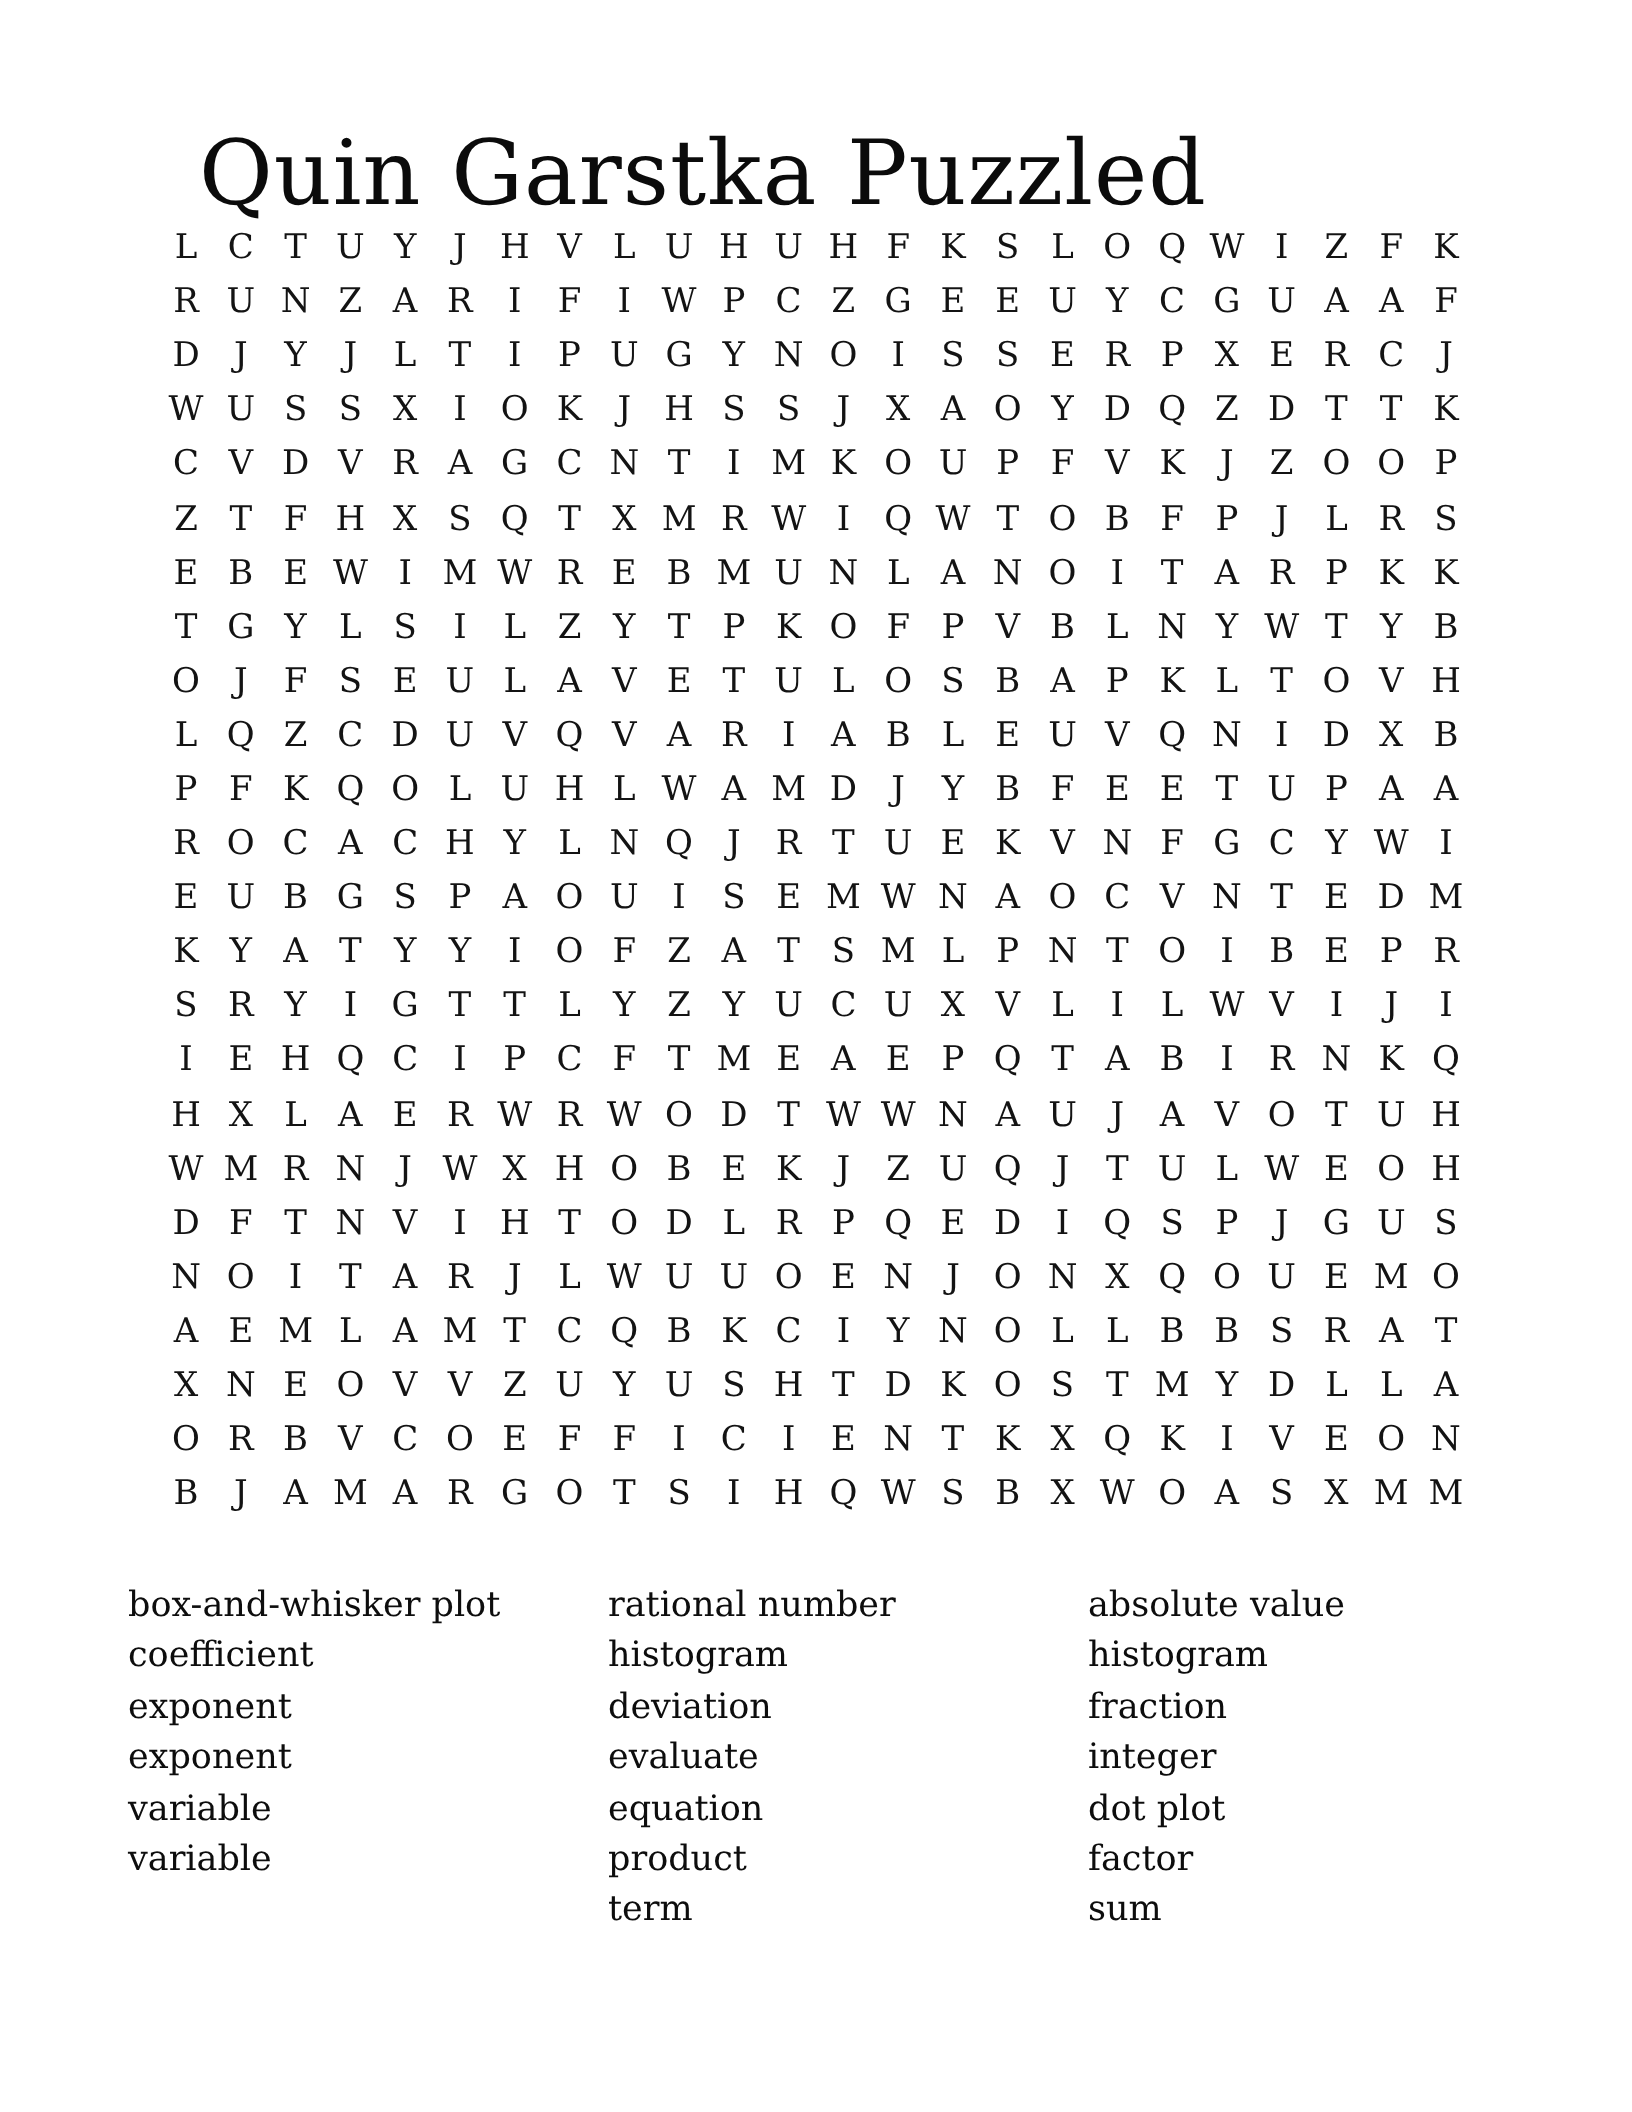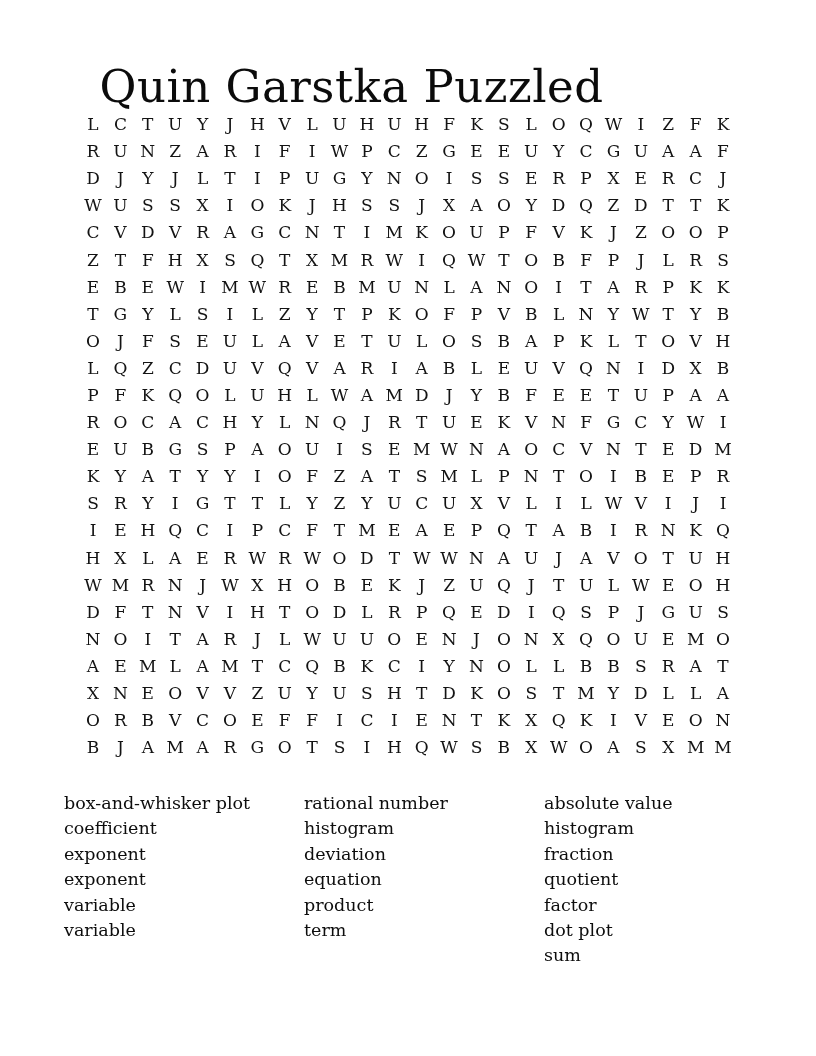--- a/index.html
+++ b/index.html
@@ -653,26 +653,27 @@
       <div class="word-item">coefficient</div>
       <div class="word-item">exponent</div>
       <div class="word-item">exponent</div>
       <div class="word-item">variable</div>
       <div class="word-item">variable</div>
     </div>
     <div class="word-column">
       <div class="word-item">rational number</div>
       <div class="word-item">histogram</div>
       <div class="word-item">deviation</div>
+      <div class="word-item">evaluate</div>
       <div class="word-item">equation</div>
       <div class="word-item">product</div>
       <div class="word-item">term</div>
     </div>
     <div class="word-column">
       <div class="word-item">absolute value</div>
       <div class="word-item">histogram</div>
       <div class="word-item">fraction</div>
-      <div class="word-item">quotient</div>
+      <div class="word-item">integer</div>
+      <div class="word-item">dot plot</div>
       <div class="word-item">factor</div>
-      <div class="word-item">dot plot</div>
       <div class="word-item">sum</div>
     </div>
   </div>
 
 </body></html>

